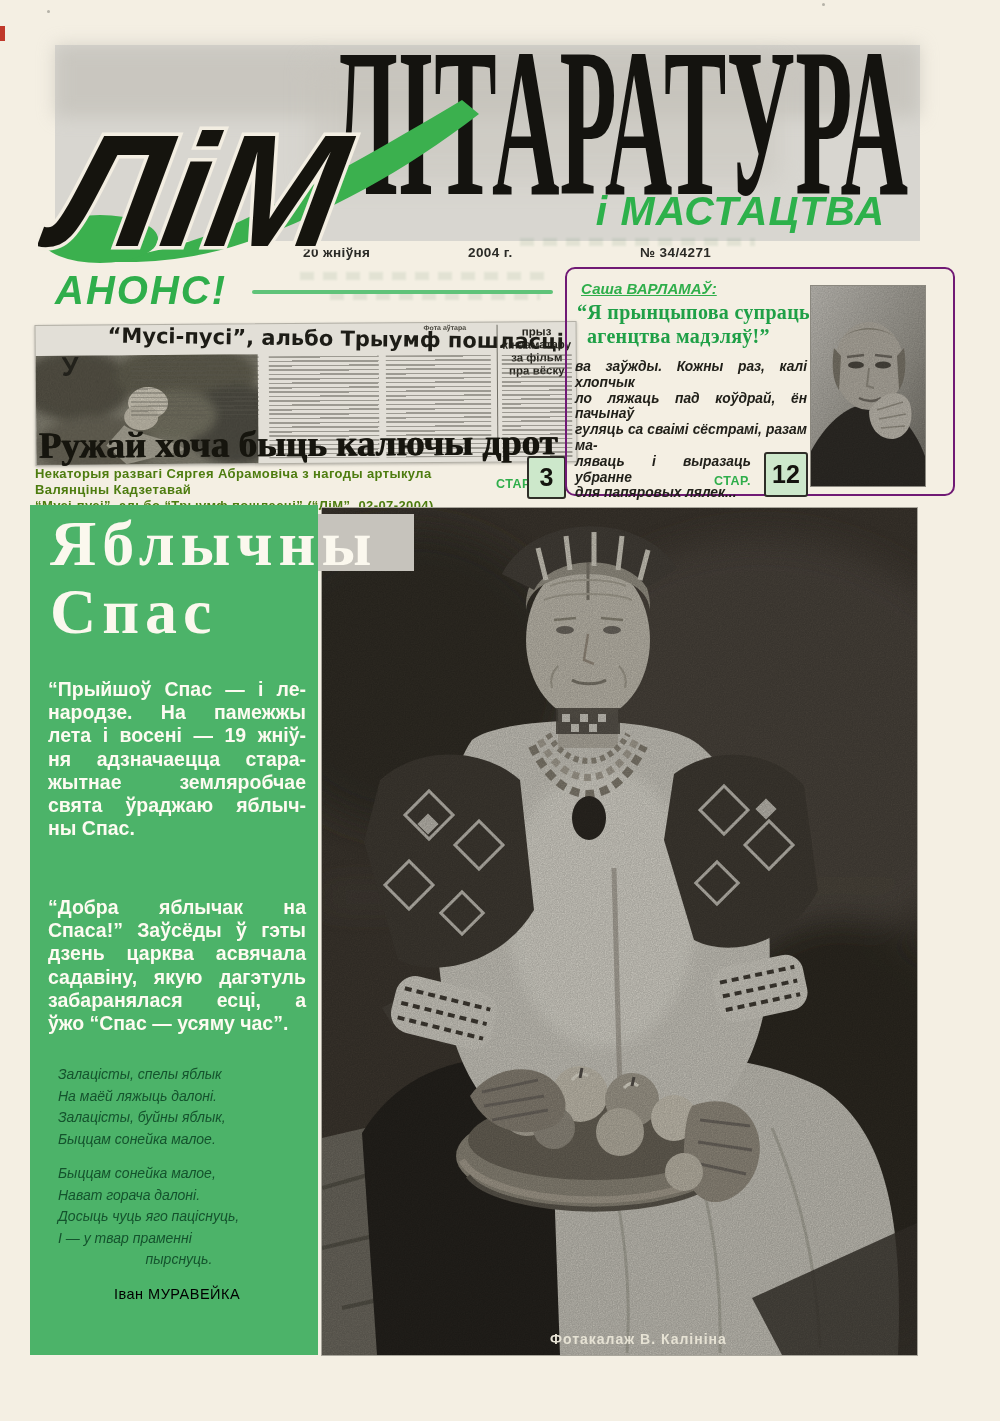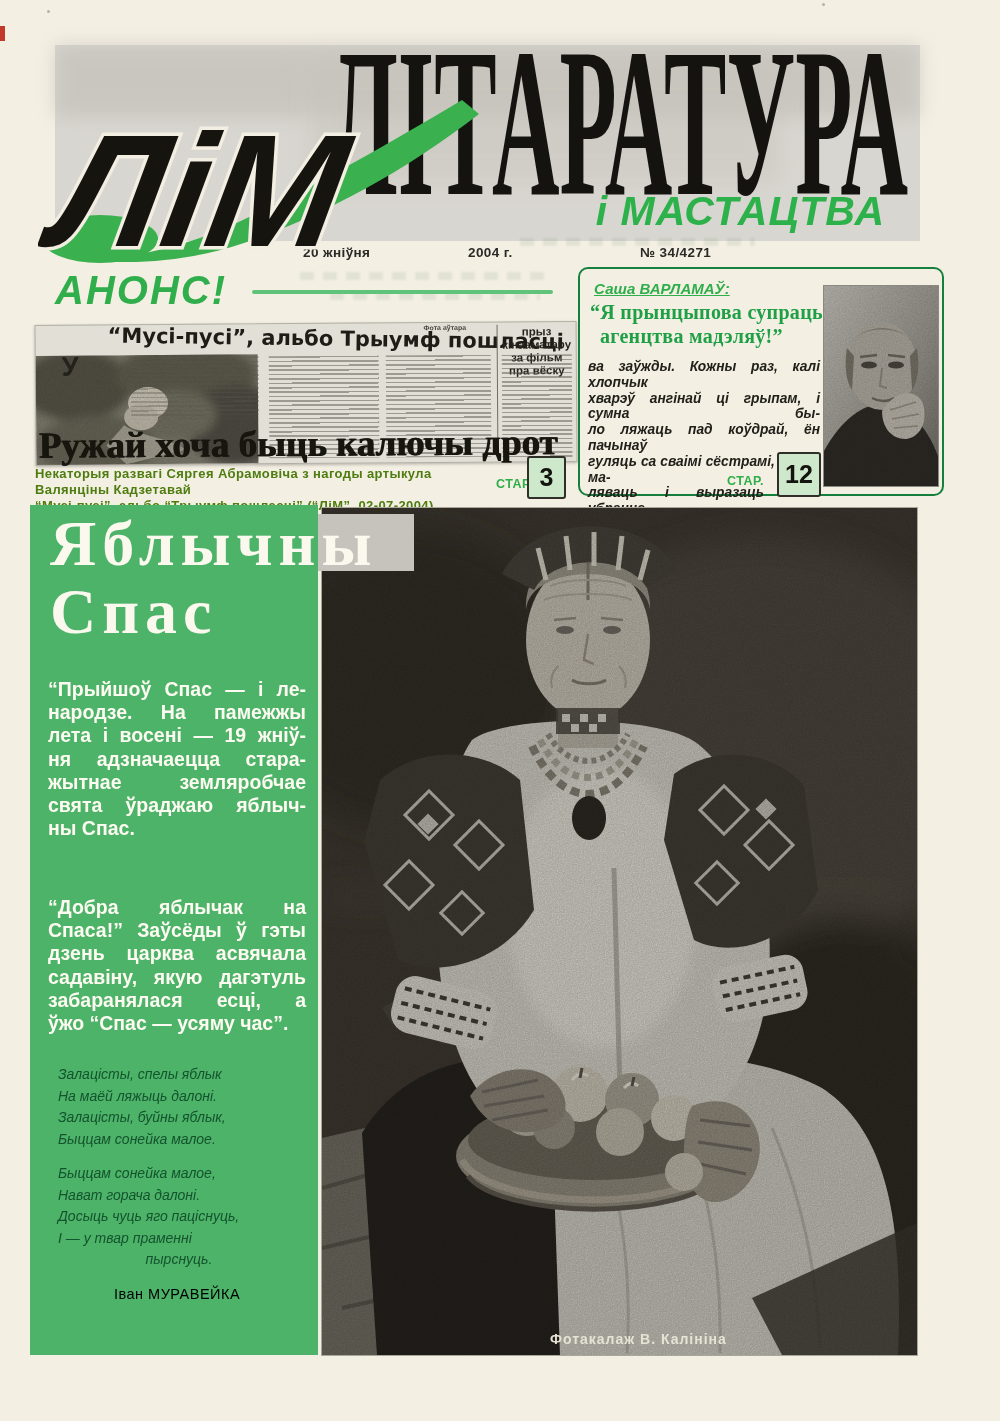--- a/index.html
+++ b/index.html
@@ -43,21 +43,21 @@
 
   .anons-caption{left:35px;top:466px;width:462px;font-size:13px;line-height:16px;font-weight:bold;
       color:#4d7c0f;letter-spacing:.4px;}
   .page-ref-label{font-size:12.5px;font-weight:bold;color:#2fae4b;letter-spacing:.5px;}
   .ref3-label{left:496px;top:477px;}
   .page-ref-box{width:35px;height:39px;background:#cde8cb;border:2px solid #2f2e28;border-radius:3px;
       display:flex;align-items:center;justify-content:center;font-size:25px;font-weight:bold;color:#14140e;}
   .ref3-box{left:527px;top:456px;}
 
   
-  .intbox{left:578px;top:267px;width:362px;height:225px;border:2px solid #15803d;border-radius:10px;}
+  .intbox{left:565px;top:267px;width:362px;height:225px;border:2px solid #701a75;border-radius:10px;padding-left:24px;}
   .int-author{position:absolute;left:14px;top:11px;font-size:15px;font-weight:bold;font-style:italic;
       color:#2fae4b;text-decoration:underline;}
   .int-h1{position:absolute;left:10px;top:32px;font-size:20px;font-weight:bold;color:#1fa047;
       font-family:"Liberation Serif","DejaVu Serif",serif;letter-spacing:.3px;}
   .int-h2{position:absolute;left:20px;top:56px;font-size:20px;font-weight:bold;color:#1fa047;
       font-family:"Liberation Serif","DejaVu Serif",serif;letter-spacing:.3px;}
   .int-body{position:absolute;left:8px;top:90px;width:232px;font-size:13.8px;line-height:15.8px;
       font-style:italic;font-weight:bold;color:#21201a;}
   .int-body div:nth-last-child(-n+2){width:176px;}
   .portrait{position:absolute;left:243px;top:16px;width:114px;height:200px;border:1px solid #8b887f;}
@@ -174,21 +174,20 @@
   </div>
   <div class="abs page-ref-label ref3-label">СТАР.</div>
   <div class="abs page-ref-box ref3-box">3</div>
 
   <div class="abs intbox">
     <div class="int-author">Саша ВАРЛАМАЎ:</div>
     <div class="int-h1">“Я прынцыпова супраць...</div>
     <div class="int-h2">агенцтва мадэляў!”</div>
     <div class="int-body">
         <div class="jline">ва заўжды. Кожны раз, калі хлопчык</div>
-        <div class="jline">хварэў ангінай ці грыпам, і сумна бы-</div>
         <div class="jline">ло ляжаць пад коўдрай, ён пачынаў</div>
         <div class="jline">гуляць са сваімі сёстрамі, разам ма-</div>
         <div class="jline">ляваць і выразаць убранне</div>
         <div class="jline last">для папяровых лялек...</div>
       </div>
 
     <svg class="portrait" viewBox="0 0 114 200">
       <defs>
         <linearGradient id="pbg" x1="0" y1="0" x2="1" y2="1">
           <stop offset="0" stop-color="#c6c3bc"></stop>

